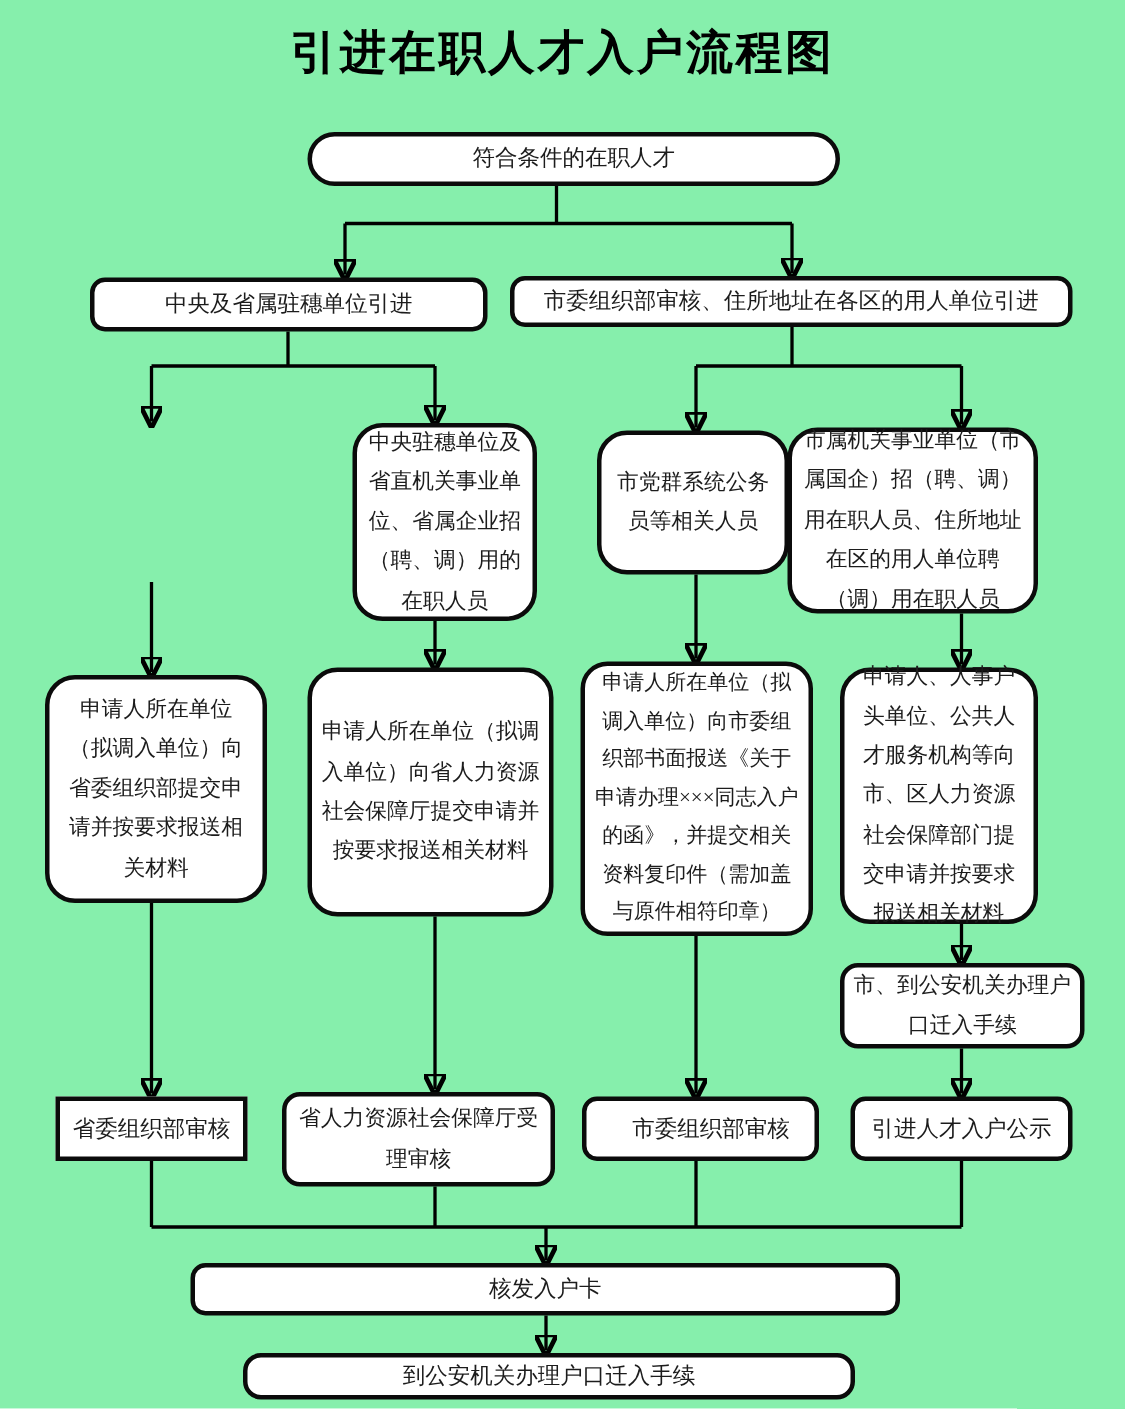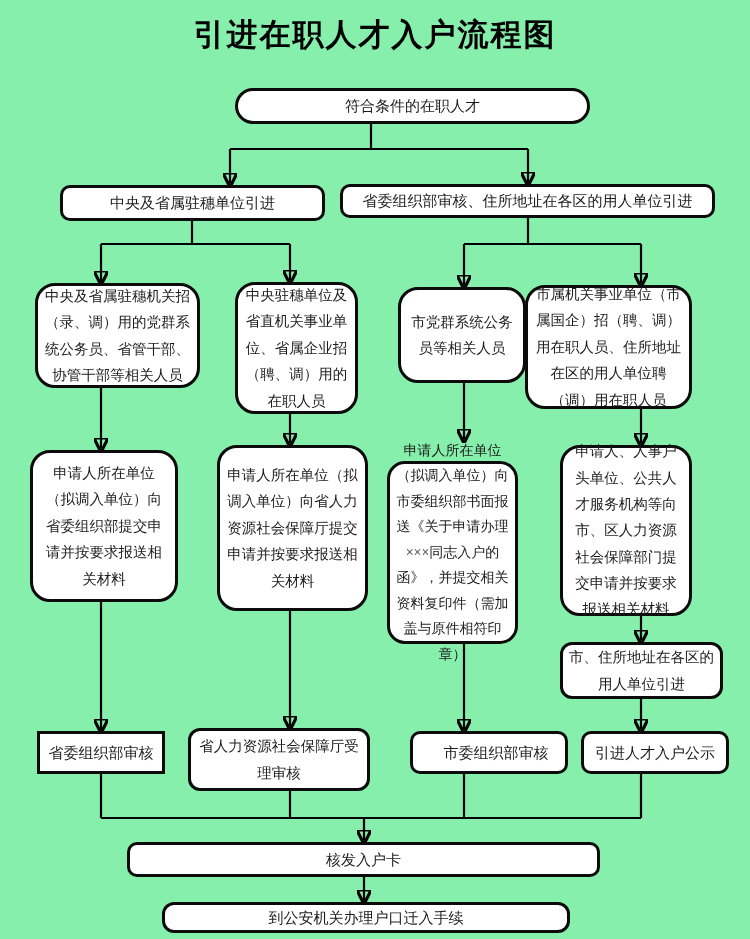--- a/index.html
+++ b/index.html
@@ -68,49 +68,48 @@
     <path d="M290 611 V726" marker-end="url(#arrow)"></path>
     <path d="M464 624 V729" marker-end="url(#arrow)"></path>
     <path d="M641 616 V640" marker-end="url(#arrow)"></path>
     <path d="M641 699 V729" marker-end="url(#arrow)"></path>
 
     <path d="M101 774 V818 M290 791 V818 M464 774 V818 M641 774 V818 M101 818 H641"></path>
     <path d="M364 818 V840" marker-end="url(#arrow)"></path>
     <path d="M364 877 V900" marker-end="url(#arrow)"></path>
   </svg>
 
-  <div class="node single" style="left:205px;top:88px;width:355px;height:36px;border-radius:18px;margin-left:30px;">符合条件的在职人才</div>
+  <div class="node single" style="left:205px;top:88px;width:355px;height:36px;border-radius:18px;">符合条件的在职人才</div>
 
   <div class="node single" style="left:60px;top:185px;width:265px;height:36px;border-radius:10px;">中央及省属驻穗单位引进</div>
 
-  <div class="node single" style="left:340px;top:184px;width:375px;height:34px;border-radius:10px;">省委组织部审核、住所地址在各区的用人单位引进</div>
+  <div class="node single" style="left:340px;top:184px;width:375px;height:34px;border-radius:10px;">市委组织部审核、住所地址在各区的用人单位引进</div>
 
-  <div class="node" style="left:35px;top:283px;width:165px;height:105px;border-radius:20px;">中央及省属驻穗机关招（录、调）用的党群系统公务员、省管干部、协管干部等相关人员</div>
 
   <div class="node" style="left:235px;top:282px;width:123px;height:132px;border-radius:20px;">中央驻穗单位及省直机关事业单位、省属企业招（聘、调）用的在职人员</div>
 
   <div class="node" style="left:398px;top:287px;width:128px;height:96px;border-radius:20px;">市党群系统公务员等相关人员</div>
 
   <div class="node" style="left:525px;top:285px;width:167px;height:124px;border-radius:20px;">市属机关事业单位（市属国企）招（聘、调）用在职人员、住所地址在区的用人单位聘（调）用在职人员</div>
 
   <div class="node" style="left:30px;top:450px;width:148px;height:152px;border-radius:20px;">申请人所在单位（拟调入单位）向省委组织部提交申请并按要求报送相关材料</div>
 
-  <div class="node" style="left:217px;top:445px;width:151px;height:166px;border-radius:20px;">申请人所在单位（拟调入单位）向省人力资源社会保障厅提交申请并按要求报送相关材料</div>
+  <div class="node" style="left:205px;top:445px;width:164px;height:166px;border-radius:20px;">申请人所在单位（拟调入单位）向省人力资源社会保障厅提交申请并按要求报送相关材料</div>
 
-  <div class="node" style="left:387px;top:441px;width:131px;height:183px;border-radius:18px;font-size:14px;margin-top:20px;">申请人所在单位（拟调入单位）向市委组织部书面报送《关于申请办理×××同志入户的函》，并提交相关资料复印件（需加盖与原件相符印章）</div>
+  <div class="node" style="left:387px;top:441px;width:155px;height:183px;border-radius:18px;font-size:14px;">申请人所在单位（拟调入单位）向市委组织部书面报送《关于申请办理×××同志入户的函》，并提交相关资料复印件（需加盖与原件相符印章）</div>
 
   <div class="node" style="left:560px;top:445px;width:132px;height:171px;border-radius:20px;">申请人、人事户头单位、公共人才服务机构等向市、区人力资源社会保障部门提交申请并按要求报送相关材料</div>
 
-  <div class="node" style="left:560px;top:642px;width:163px;height:57px;border-radius:12px;">市、住所地址在各区的用人单位引进</div>
+  <div class="node" style="left:560px;top:642px;width:163px;height:57px;border-radius:12px;">市、到公安机关办理户口迁入手续</div>
 
   <div class="node single" style="left:37px;top:731px;width:128px;height:43px;border-radius:0;">省委组织部审核</div>
 
   <div class="node" style="left:188px;top:728px;width:182px;height:63px;border-radius:12px;">省人力资源社会保障厅受理审核</div>
 
-  <div class="node single" style="left:410px;top:731px;width:158px;height:43px;border-radius:10px;padding-left:20px;">市委组织部审核</div>
+  <div class="node single" style="left:388px;top:731px;width:158px;height:43px;border-radius:10px;padding-left:20px;">市委组织部审核</div>
 
-  <div class="node single" style="left:567px;top:731px;width:148px;height:43px;border-radius:10px;margin-left:14px;">引进人才入户公示</div>
+  <div class="node single" style="left:567px;top:731px;width:148px;height:43px;border-radius:10px;">引进人才入户公示</div>
 
   <div class="node single" style="left:127px;top:842px;width:473px;height:35px;border-radius:10px;">核发入户卡</div>
 
   <div class="node single" style="left:162px;top:902px;width:408px;height:31px;border-radius:12px;">到公安机关办理户口迁入手续</div>
 
 </div>
 
 </body></html>

